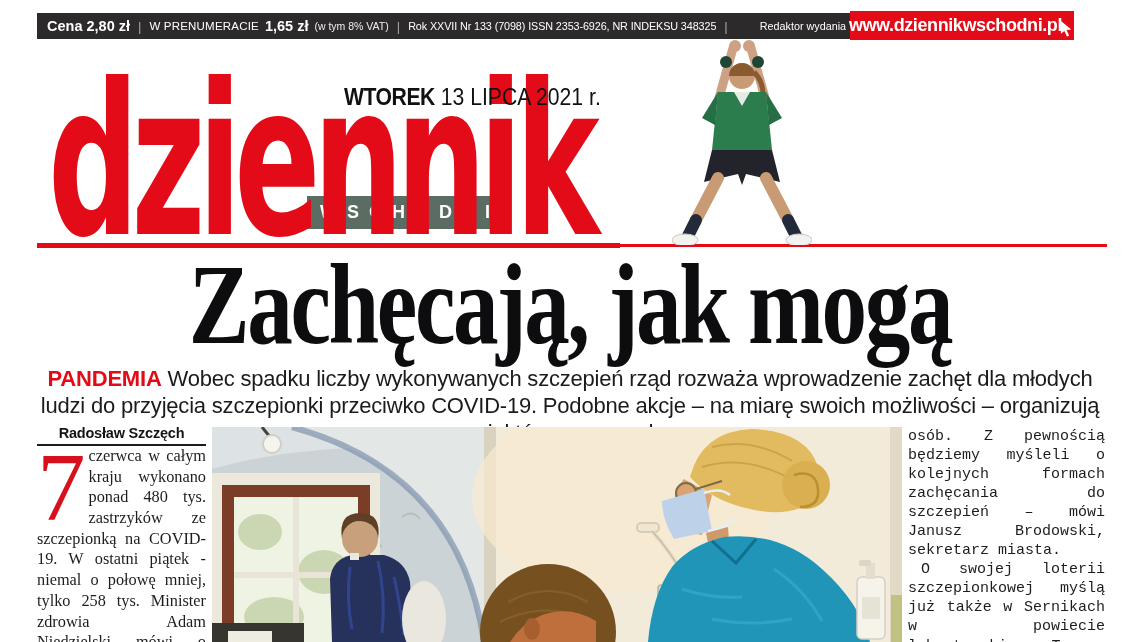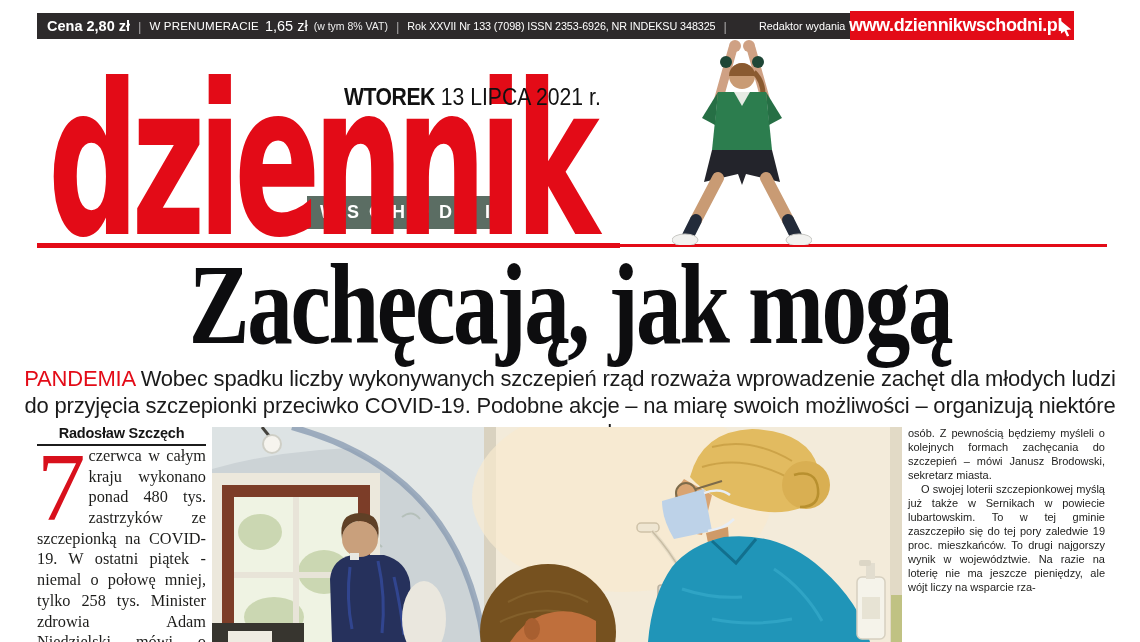--- a/index.html
+++ b/index.html
@@ -9,21 +9,21 @@
   html,body{background:#fff;}
   .page{position:relative;width:1140px;height:642px;background:#fff;overflow:hidden;
          font-family:"Liberation Sans",sans-serif;color:var(--ink);}
 
   
   .topbar-dark{position:absolute;left:37px;top:13px;width:813px;height:26px;background:var(--bar);
     color:#fff;display:flex;align-items:center;gap:6px;padding:0 10px;white-space:nowrap;overflow:hidden;}
   .tb-sep{opacity:.55;font-size:13px;padding:0 2px;}
   .tb-price{font-weight:bold;font-size:14.5px;}
   .tb-sub-label{font-size:11.5px;letter-spacing:.2px;}
-  .tb-sub-price{font-weight:normal;font-size:14.5px;}
+  .tb-sub-price{font-weight:bold;font-size:14.5px;}
   .tb-vat{font-size:10.5px;opacity:.92;}
   .tb-issue{font-size:10.8px;letter-spacing:-.1px;}
   .tb-ed-label{font-size:10.8px;margin-left:24px;}
   .tb-ed-name{font-size:11.5px;font-weight:bold;}
   .topbar-red{position:absolute;left:850px;top:11px;width:224px;height:29px;background:var(--red);
     color:#fff;display:flex;align-items:center;justify-content:center;gap:1px;
     font-weight:bold;font-size:18px;letter-spacing:-.4px;cursor:pointer;}
   .cursor-icon{width:15px;height:16px;margin:6px 0 0 -3px;flex:none;}
 
   
@@ -46,32 +46,32 @@
 
   .rule-thick{position:absolute;left:37px;top:243px;width:583px;height:5px;background:var(--red);}
   .rule-thin{position:absolute;left:620px;top:244px;width:487px;height:3px;background:var(--red);}
 
   
   .headline{position:absolute;left:0;right:0;top:248px;text-align:center;color:#0d0d0f;
     font-family:"Liberation Serif",serif;font-weight:bold;font-size:114px;line-height:1;
     letter-spacing:-3px;transform:scaleX(.8);transform-origin:center top;white-space:nowrap;}
   .lead{position:absolute;left:24px;right:24px;top:366px;text-align:center;
     font-size:22px;line-height:1.22;color:#1b1b1b;letter-spacing:-.2px;}
-  .kicker{color:var(--red);font-weight:normal;}
+  .kicker{color:var(--red);font-weight:bold;}
 
   
   .col-left{position:absolute;left:37px;top:425px;width:169px;}
   .author{font-size:14.5px;font-weight:bold;text-align:center;color:#151515;
     border-bottom:2px solid #1c1c1c;padding-bottom:3px;letter-spacing:-.2px;}
   .bodytext{font-family:"Liberation Serif",serif;font-size:16.3px;line-height:1.27;
     text-align:justify;color:#1d1d1b;}
   .dropcap{float:left;color:#d8101c;font-family:"Liberation Serif",serif;
     font-size:97px;line-height:.76;padding:5px 7px 0 0;letter-spacing:-4px;}
   .col-right{position:absolute;left:908px;top:427px;width:197px;}
-  .col-right p{font-family:Liberation Sans, sans-serif;font-size:11px;line-height:1.27;
+  .col-right p{font-family:Liberation Mono, monospace;font-size:15px;line-height:1.27;
     text-align:justify;color:#1d1d1b;}
   .col-right p.indent{text-indent:13px;}
 
   .photo{position:absolute;left:212px;top:427px;width:690px;height:215px;overflow:hidden;}
   .photo svg{display:block;width:100%;height:100%;}
 </style>
 </head>
 <body>
 
 <div class="page">

